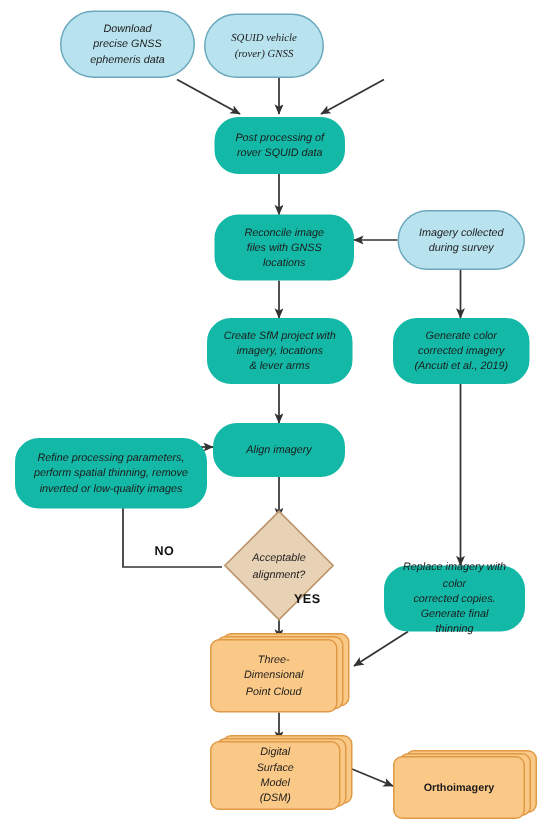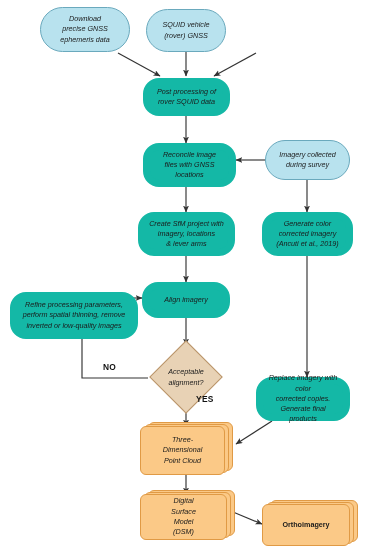--- a/index.html
+++ b/index.html
@@ -175,21 +175,21 @@
   </svg>
 
   <div class="node stadium" style="left:40px; top:7px; width:90px; height:45px;">
     <span>
       <span>Download</span><br>
       <span>precise GNSS</span><br>
       <span>ephemeris data</span>
     </span>
   </div>
 
-  <div class="node stadium" style="left:146px; top:9px; width:80px; height:43px;">
+  <div class="node stadium" style="left:136px; top:9px; width:80px; height:43px;font-family:Liberation Serif, serif;">
     <span>
       <span>SQUID vehicle</span><br>
       <span>(rover) GNSS</span>
     </span>
   </div>
 
 
   <div class="node process" style="left:143px; top:78px; width:87px; height:38px;">
     <span>
       <span>Post processing of</span><br>
@@ -250,21 +250,21 @@
     </div>
   </div>
 
   <div class="edge-label" style="left:103px; top:362px;">NO</div>
   <div class="edge-label" style="left:196px; top:394px;">YES</div>
 
   <div class="node process" style="left:256px; top:377px; width:94px; height:44px;">
     <span>
       <span>Replace imagery with color</span><br>
       <span>corrected copies.</span><br>
-      <span>Generate final products</span>
+      <span>Generate final thinning</span>
     </span>
   </div>
 
   <div class="stack" style="left:140px; top:426px; width:93px; height:49px;">
     <div class="layer l3"></div>
     <div class="layer l2"></div>
     <div class="layer l1"></div>
     <div class="stack-text">
       <span>
         <span>Three-Dimensional</span><br>

